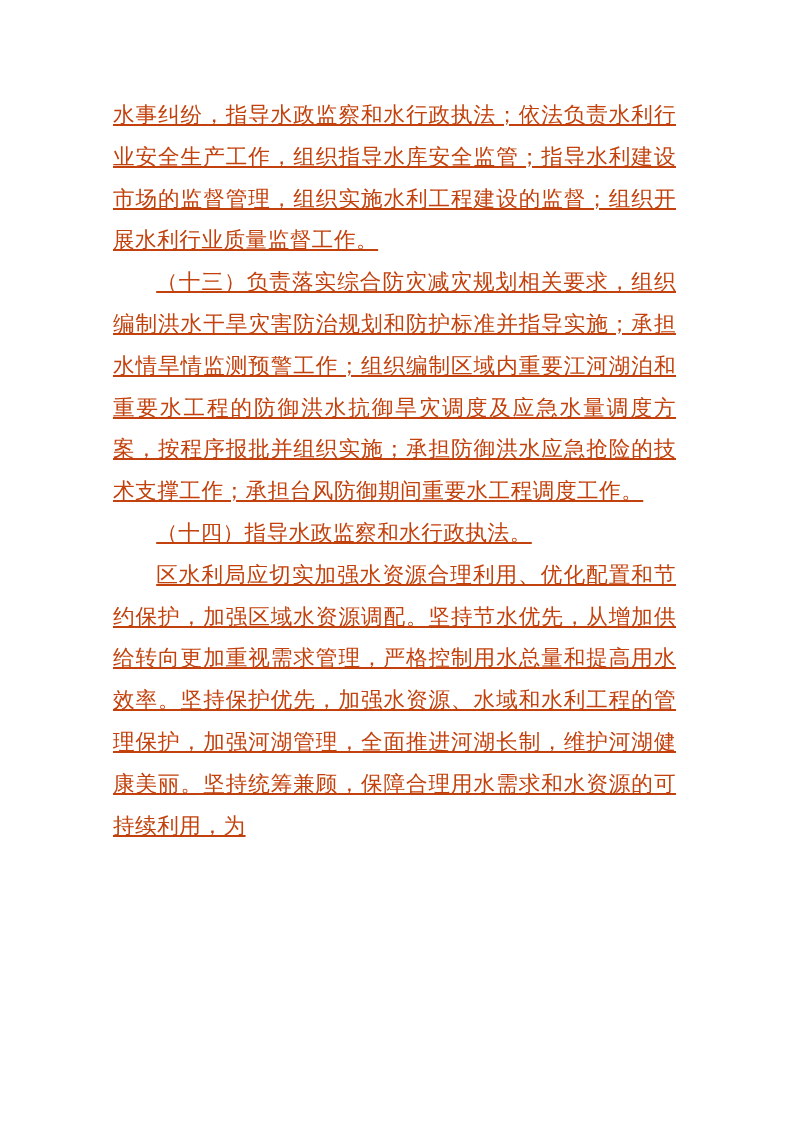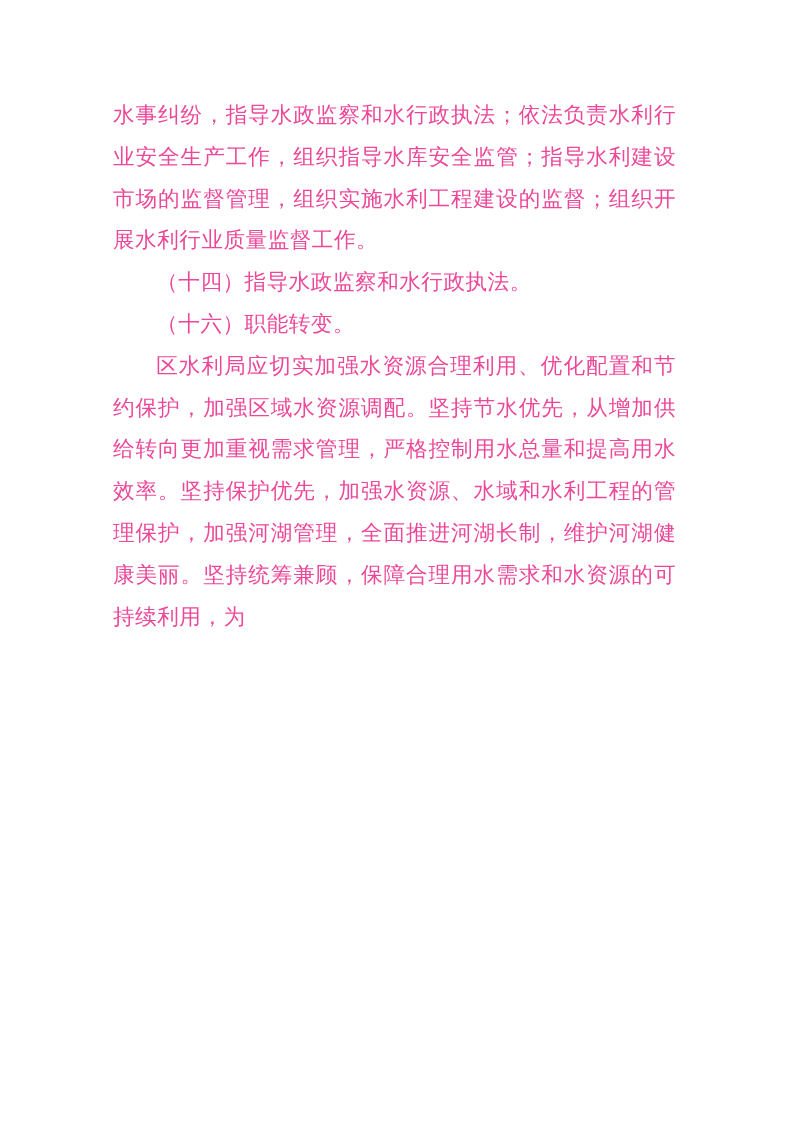--- a/index.html
+++ b/index.html
@@ -37,19 +37,19 @@
     text-indent: 2em;
   }
   .doc-body p.no-indent {
     text-indent: 0;
   }
 </style>
 </head>
 <body>
 
 <div class="page" style="background: rgb(255, 255, 255);">
-  <div class="doc-body" style="color: #ec4899;">
+  <div class="doc-body" style="color: #c2410c; text-decoration: underline;">
       <p class="no-indent">水事纠纷，指导水政监察和水行政执法；依法负责水利行业安全生产工作，组织指导水库安全监管；指导水利建设市场的监督管理，组织实施水利工程建设的监督；组织开展水利行业质量监督工作。</p>
+      <p class="indent">（十三）负责落实综合防灾减灾规划相关要求，组织编制洪水干旱灾害防治规划和防护标准并指导实施；承担水情旱情监测预警工作；组织编制区域内重要江河湖泊和重要水工程的防御洪水抗御旱灾调度及应急水量调度方案，按程序报批并组织实施；承担防御洪水应急抢险的技术支撑工作；承担台风防御期间重要水工程调度工作。</p>
       <p class="indent">（十四）指导水政监察和水行政执法。</p>
-      <p class="indent">（十六）职能转变。</p>
       <p class="indent">区水利局应切实加强水资源合理利用、优化配置和节约保护，加强区域水资源调配。坚持节水优先，从增加供给转向更加重视需求管理，严格控制用水总量和提高用水效率。坚持保护优先，加强水资源、水域和水利工程的管理保护，加强河湖管理，全面推进河湖长制，维护河湖健康美丽。坚持统筹兼顾，保障合理用水需求和水资源的可持续利用，为</p>
     </div>
 </div>
 
 </body></html>

